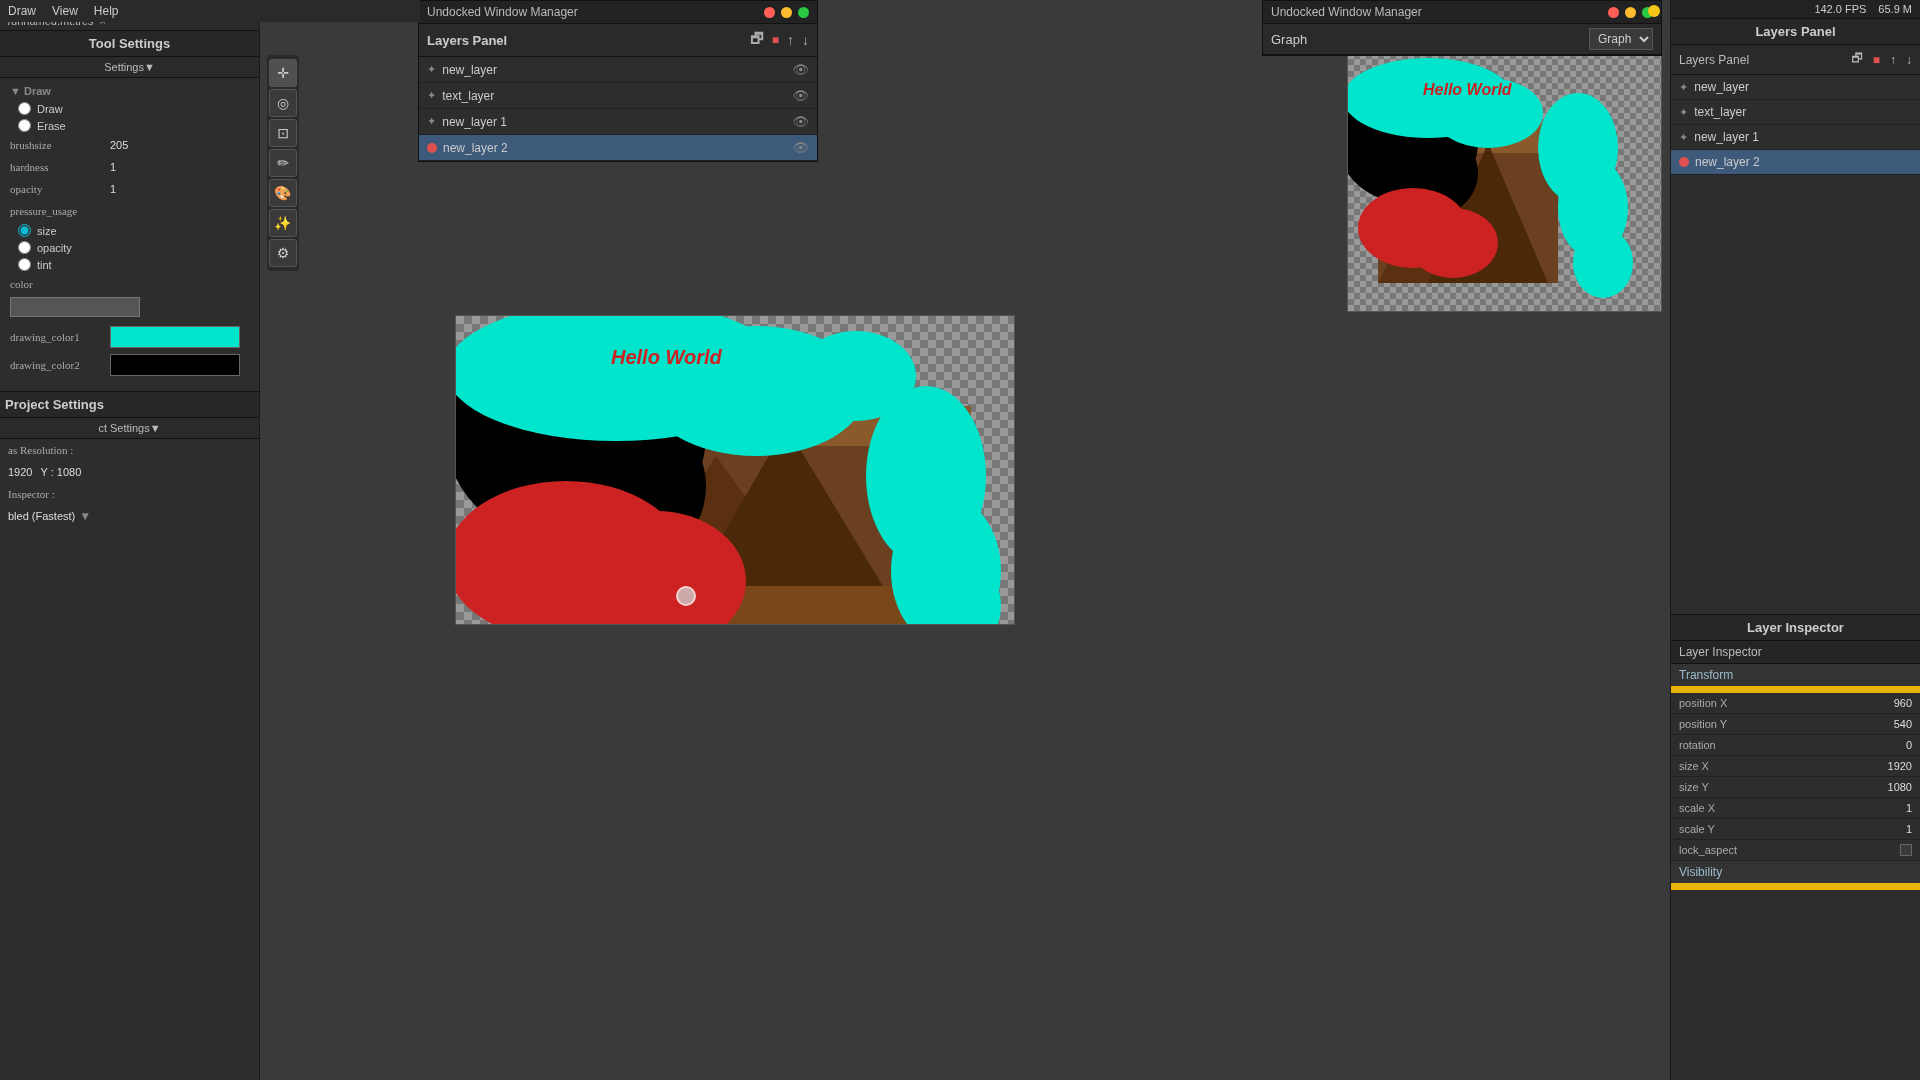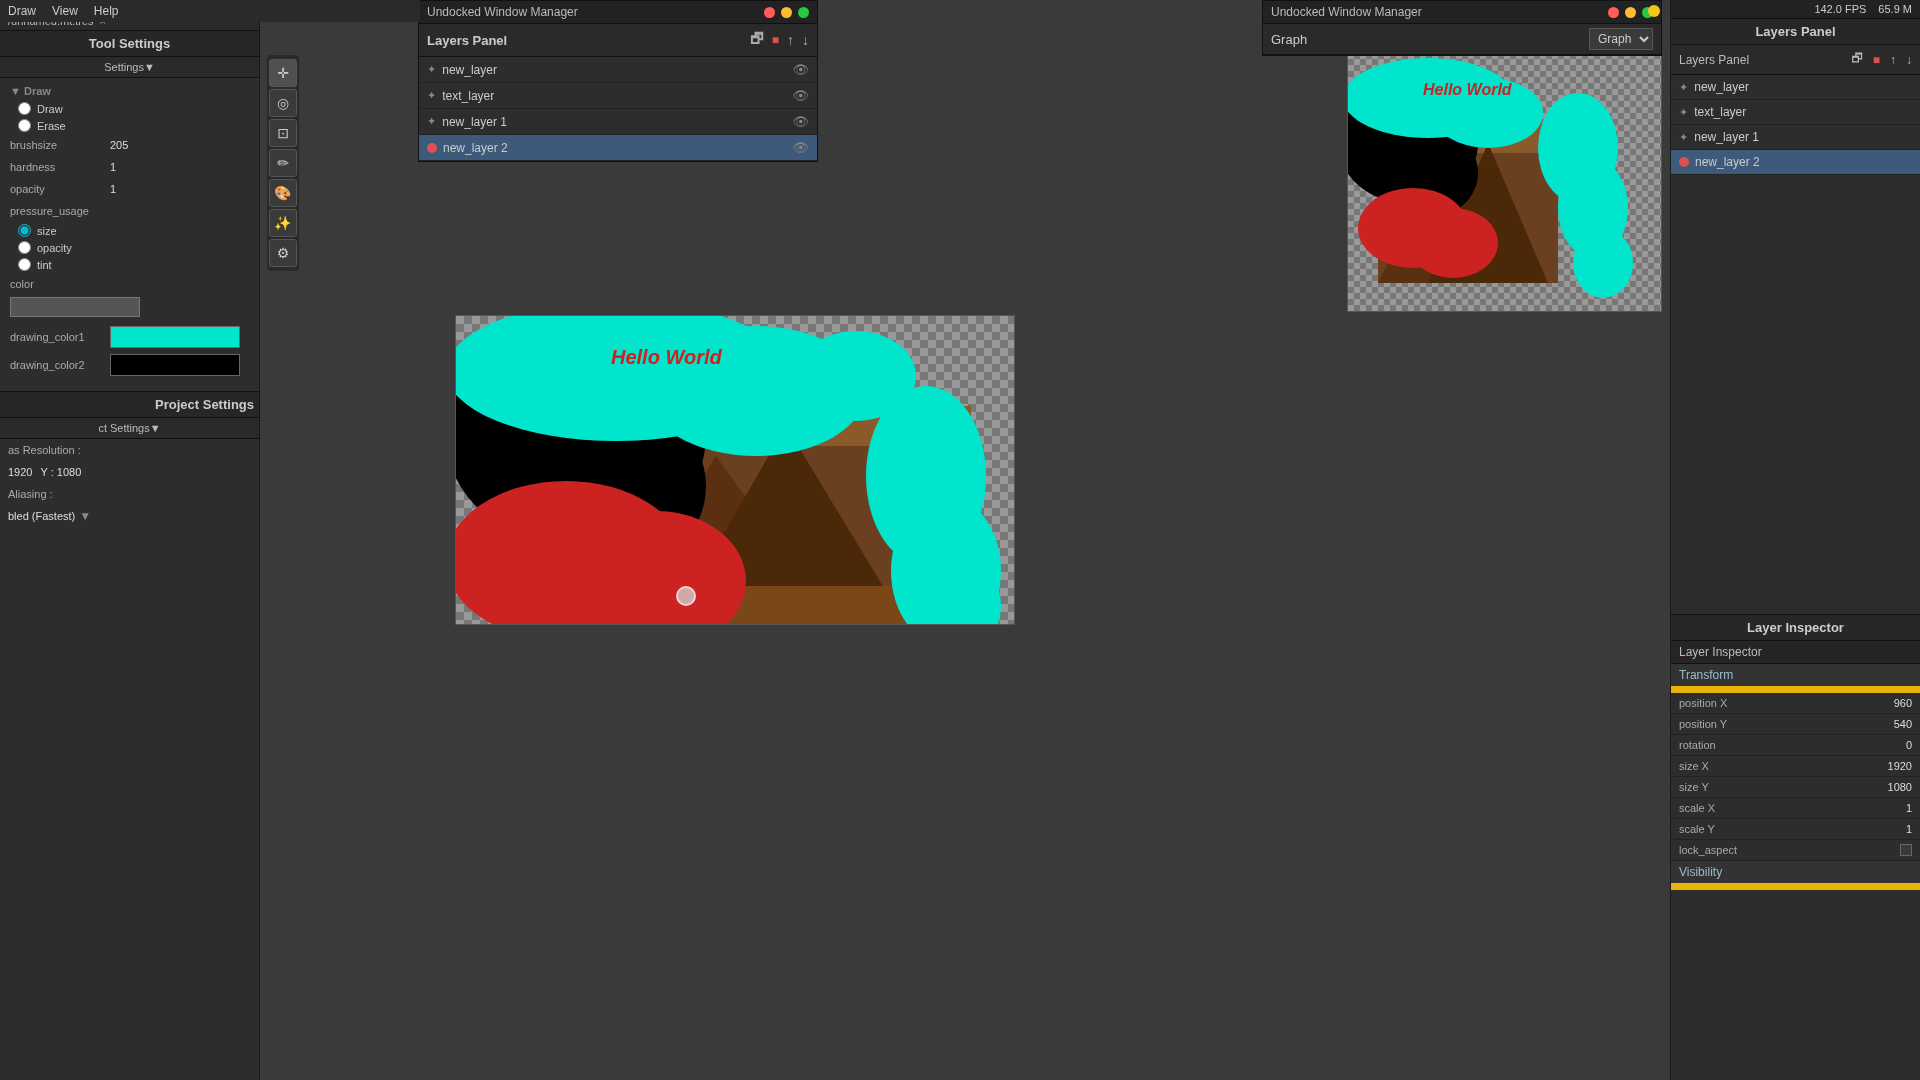--- a/index.html
+++ b/index.html
@@ -89,20 +89,21 @@
     .settings-row {
       display: flex;
       align-items: center;
       padding: 3px 8px;
       min-height: 22px;
     }
     .settings-label {
       font-size: 11px;
       color: #aaa;
       min-width: 100px;
+      font-family: Liberation Serif, serif;
     }
     .settings-value {
       font-size: 11px;
       color: #ddd;
     }
 
     .draw-erase-row {
       padding: 2px 8px;
       font-weight: bold;
     }
@@ -112,21 +113,21 @@
       gap: 6px;
       padding: 2px 16px;
       font-size: 11px;
       color: #ccc;
     }
     .radio-row input[type=radio] {
       accent-color: #888;
     }
 
     .project-settings-title {
-      text-align: right;
+      text-align: left;
       padding: 5px;
       font-size: 13px;
       font-weight: bold;
       color: #ccc;
       background: #272727;
       border-top: 1px solid #111;
       border-bottom: 1px solid #111;
       margin-top: 8px;
     }
 
@@ -584,21 +585,21 @@
   </div>
 
   <div class="settings-row">
     <span class="settings-label">as Resolution :</span>
   </div>
   <div class="settings-row">
     <span class="settings-value">1920</span>
     <span class="settings-value" style="margin-left:8px;">Y :  1080</span>
   </div>
   <div class="settings-row">
-    <span class="settings-label">Aliasing :</span>
+    <span class="settings-label">Inspector :</span>
   </div>
   <div class="settings-row">
     <span class="settings-value">bled (Fastest)</span>
     <span style="margin-left:4px; color:#888;">▼</span>
   </div>
 </div>
 
 <div class="toolbar-left" style="top:55px; left:267px;">
   <div class="toolbar-btn active">✛</div>
   <div class="toolbar-btn">◎</div>

